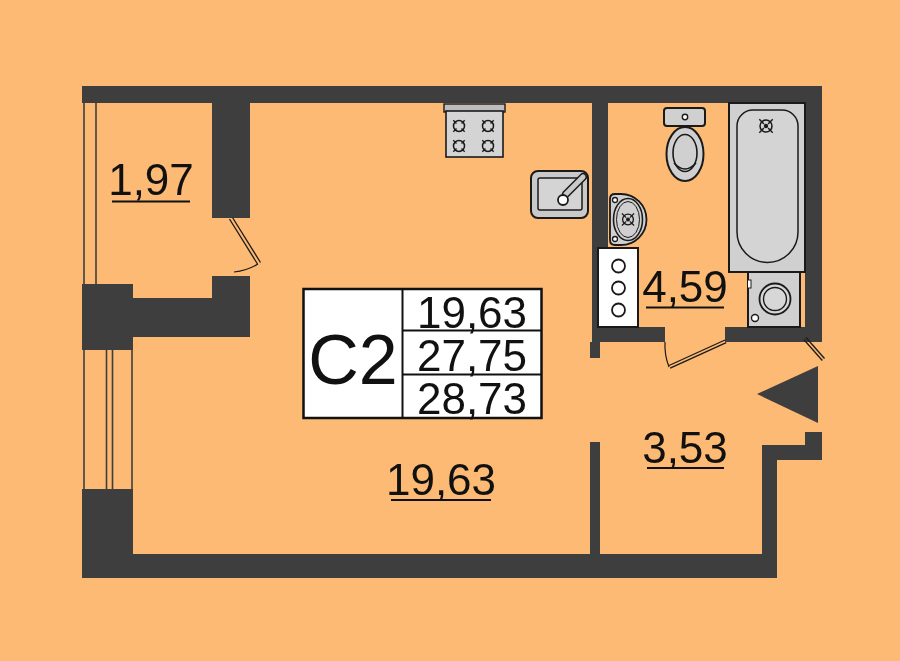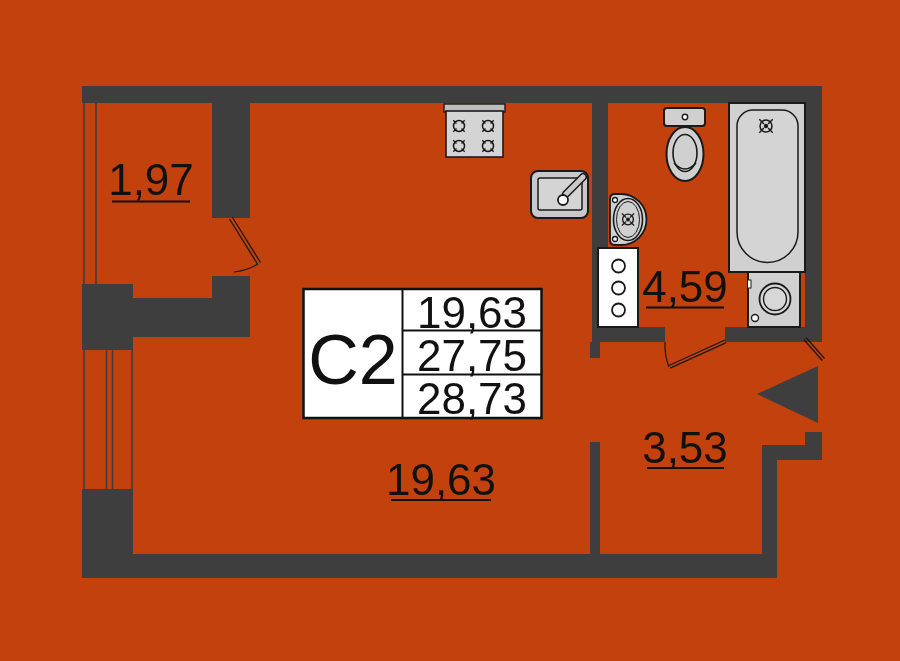--- a/index.html
+++ b/index.html
@@ -1,16 +1,16 @@
 <!DOCTYPE html>
 <html><head>
 <meta charset="utf-8">
 <style>
   html,body{margin:0;padding:0;background:#ffffff;}
-  .stage{width:900px;height:661px;position:relative;background:#c2410c;overflow:hidden;text-decoration:underline;}
+  .stage{width:900px;height:661px;position:relative;background:#fdba74;overflow:hidden;text-decoration:underline;}
   svg{display:block;}
   .lbl{font-family:"Liberation Sans","DejaVu Sans",sans-serif;fill:#111111;}
   .area-lbl{font-size:44px;}
   .unit-lbl{font-size:70px;}
   .tbl-num{font-size:44px;}
   .wall{fill:#3e3e3e;stroke:none;}
   .uline{stroke:#111111;stroke-width:2;}
 </style>
 </head>
 <body>

